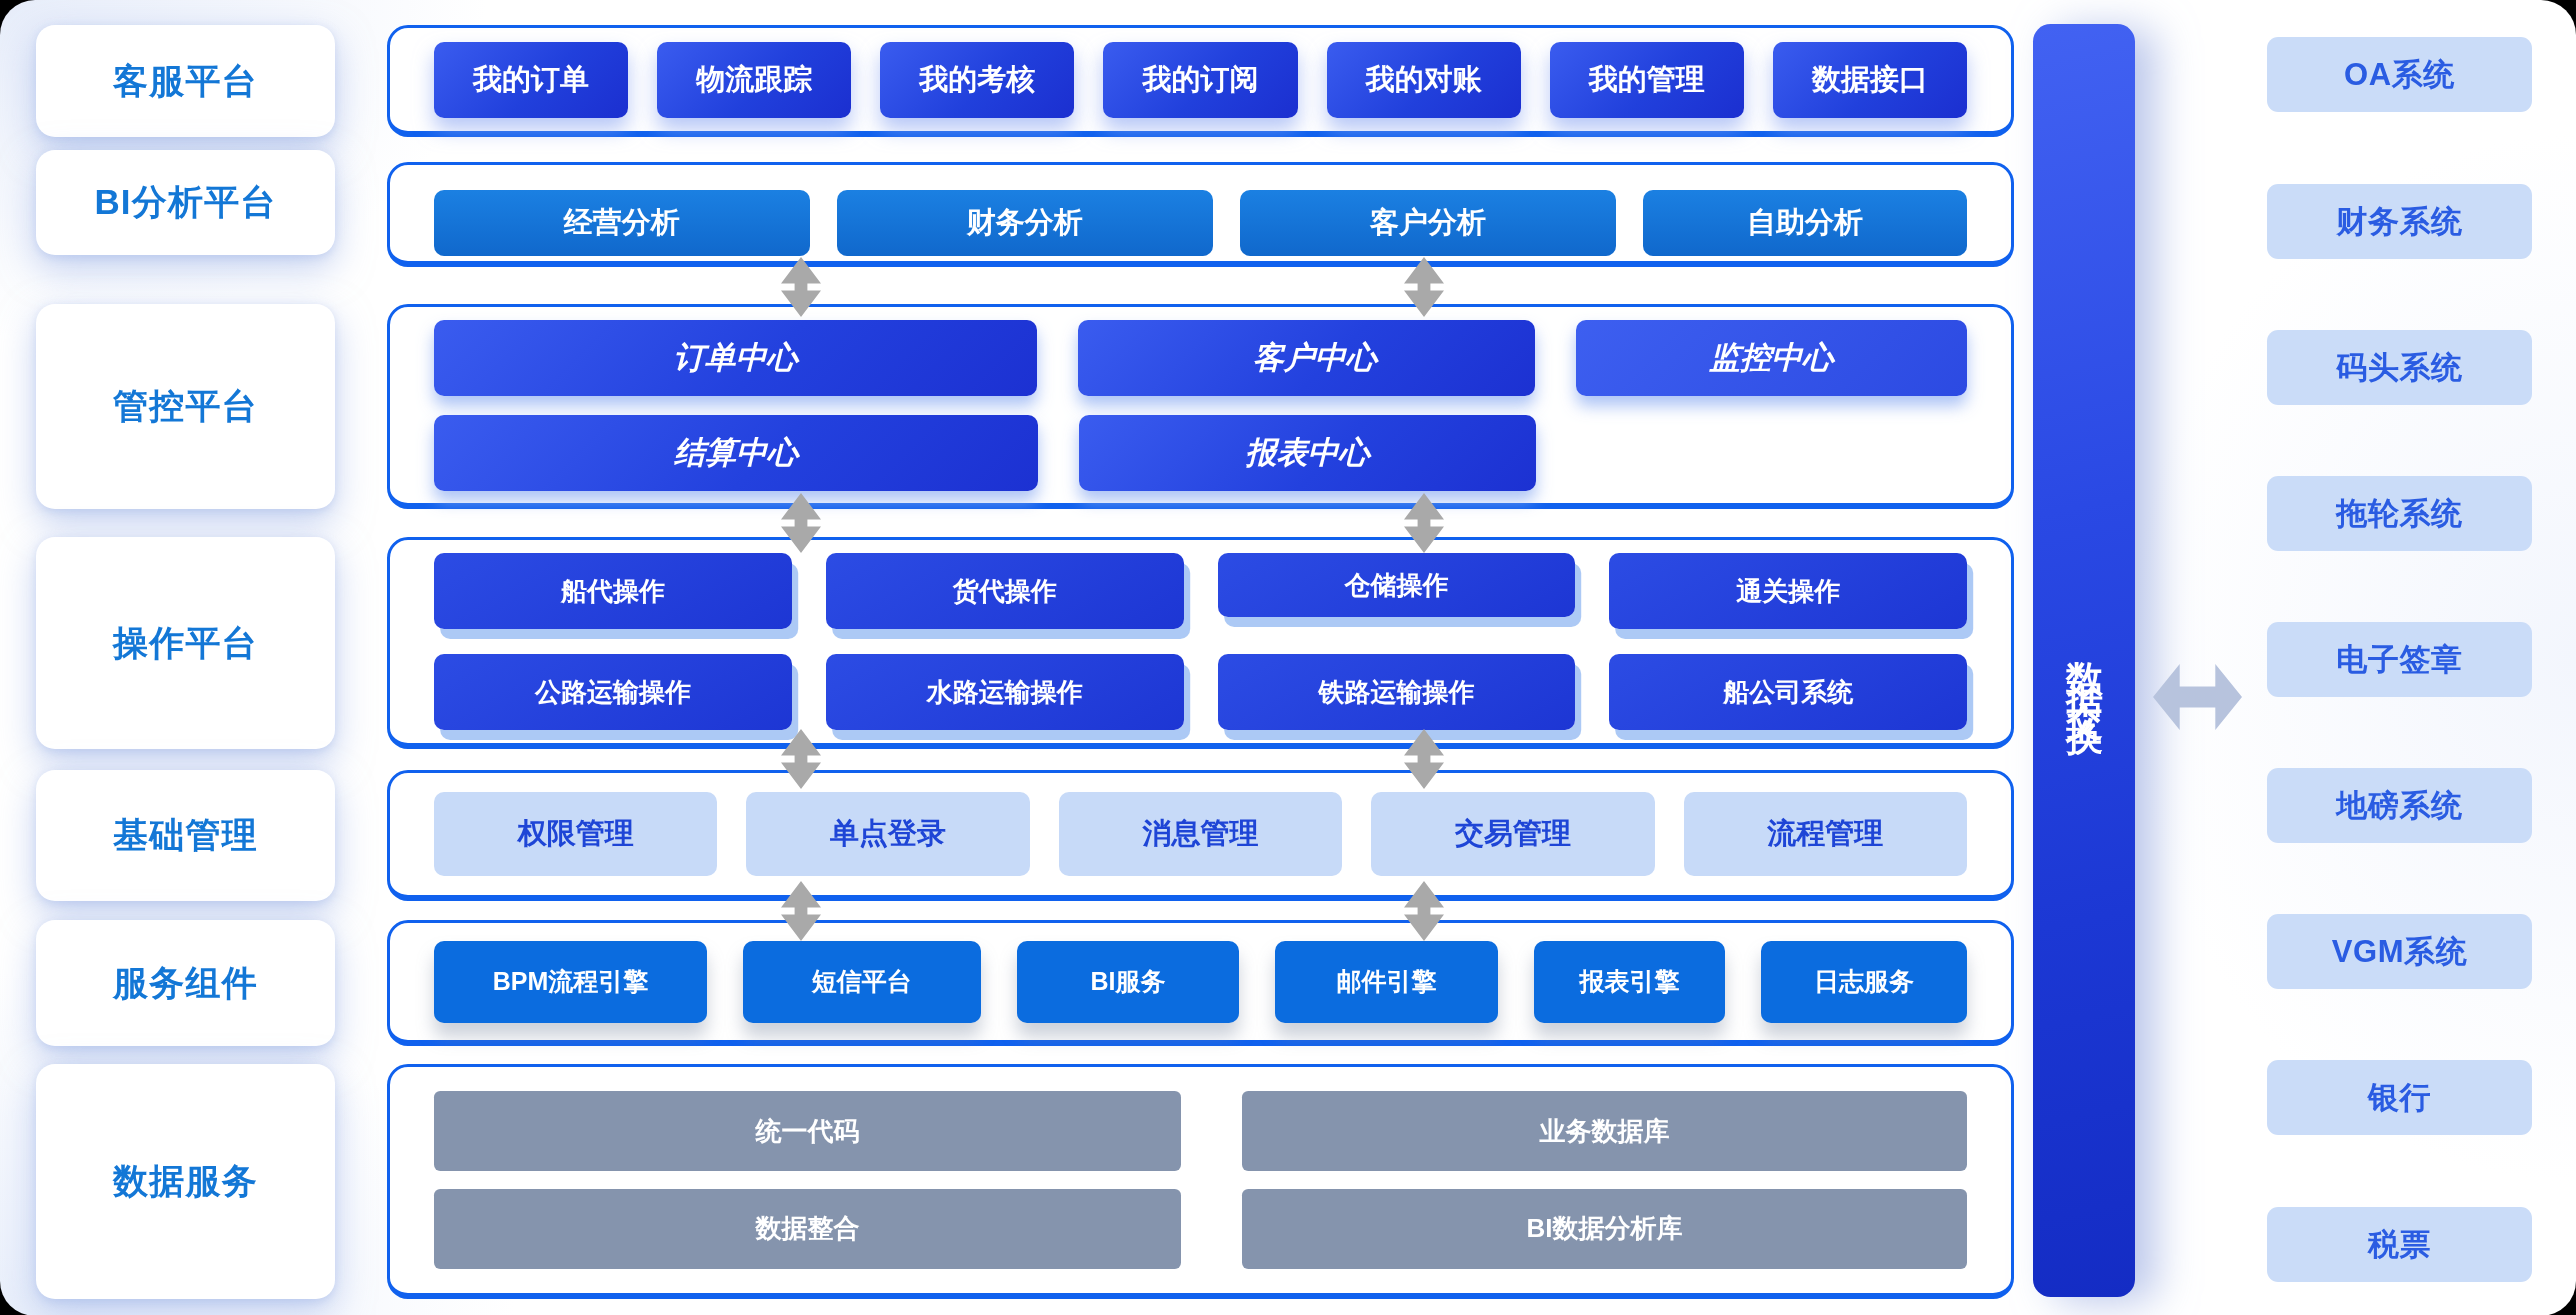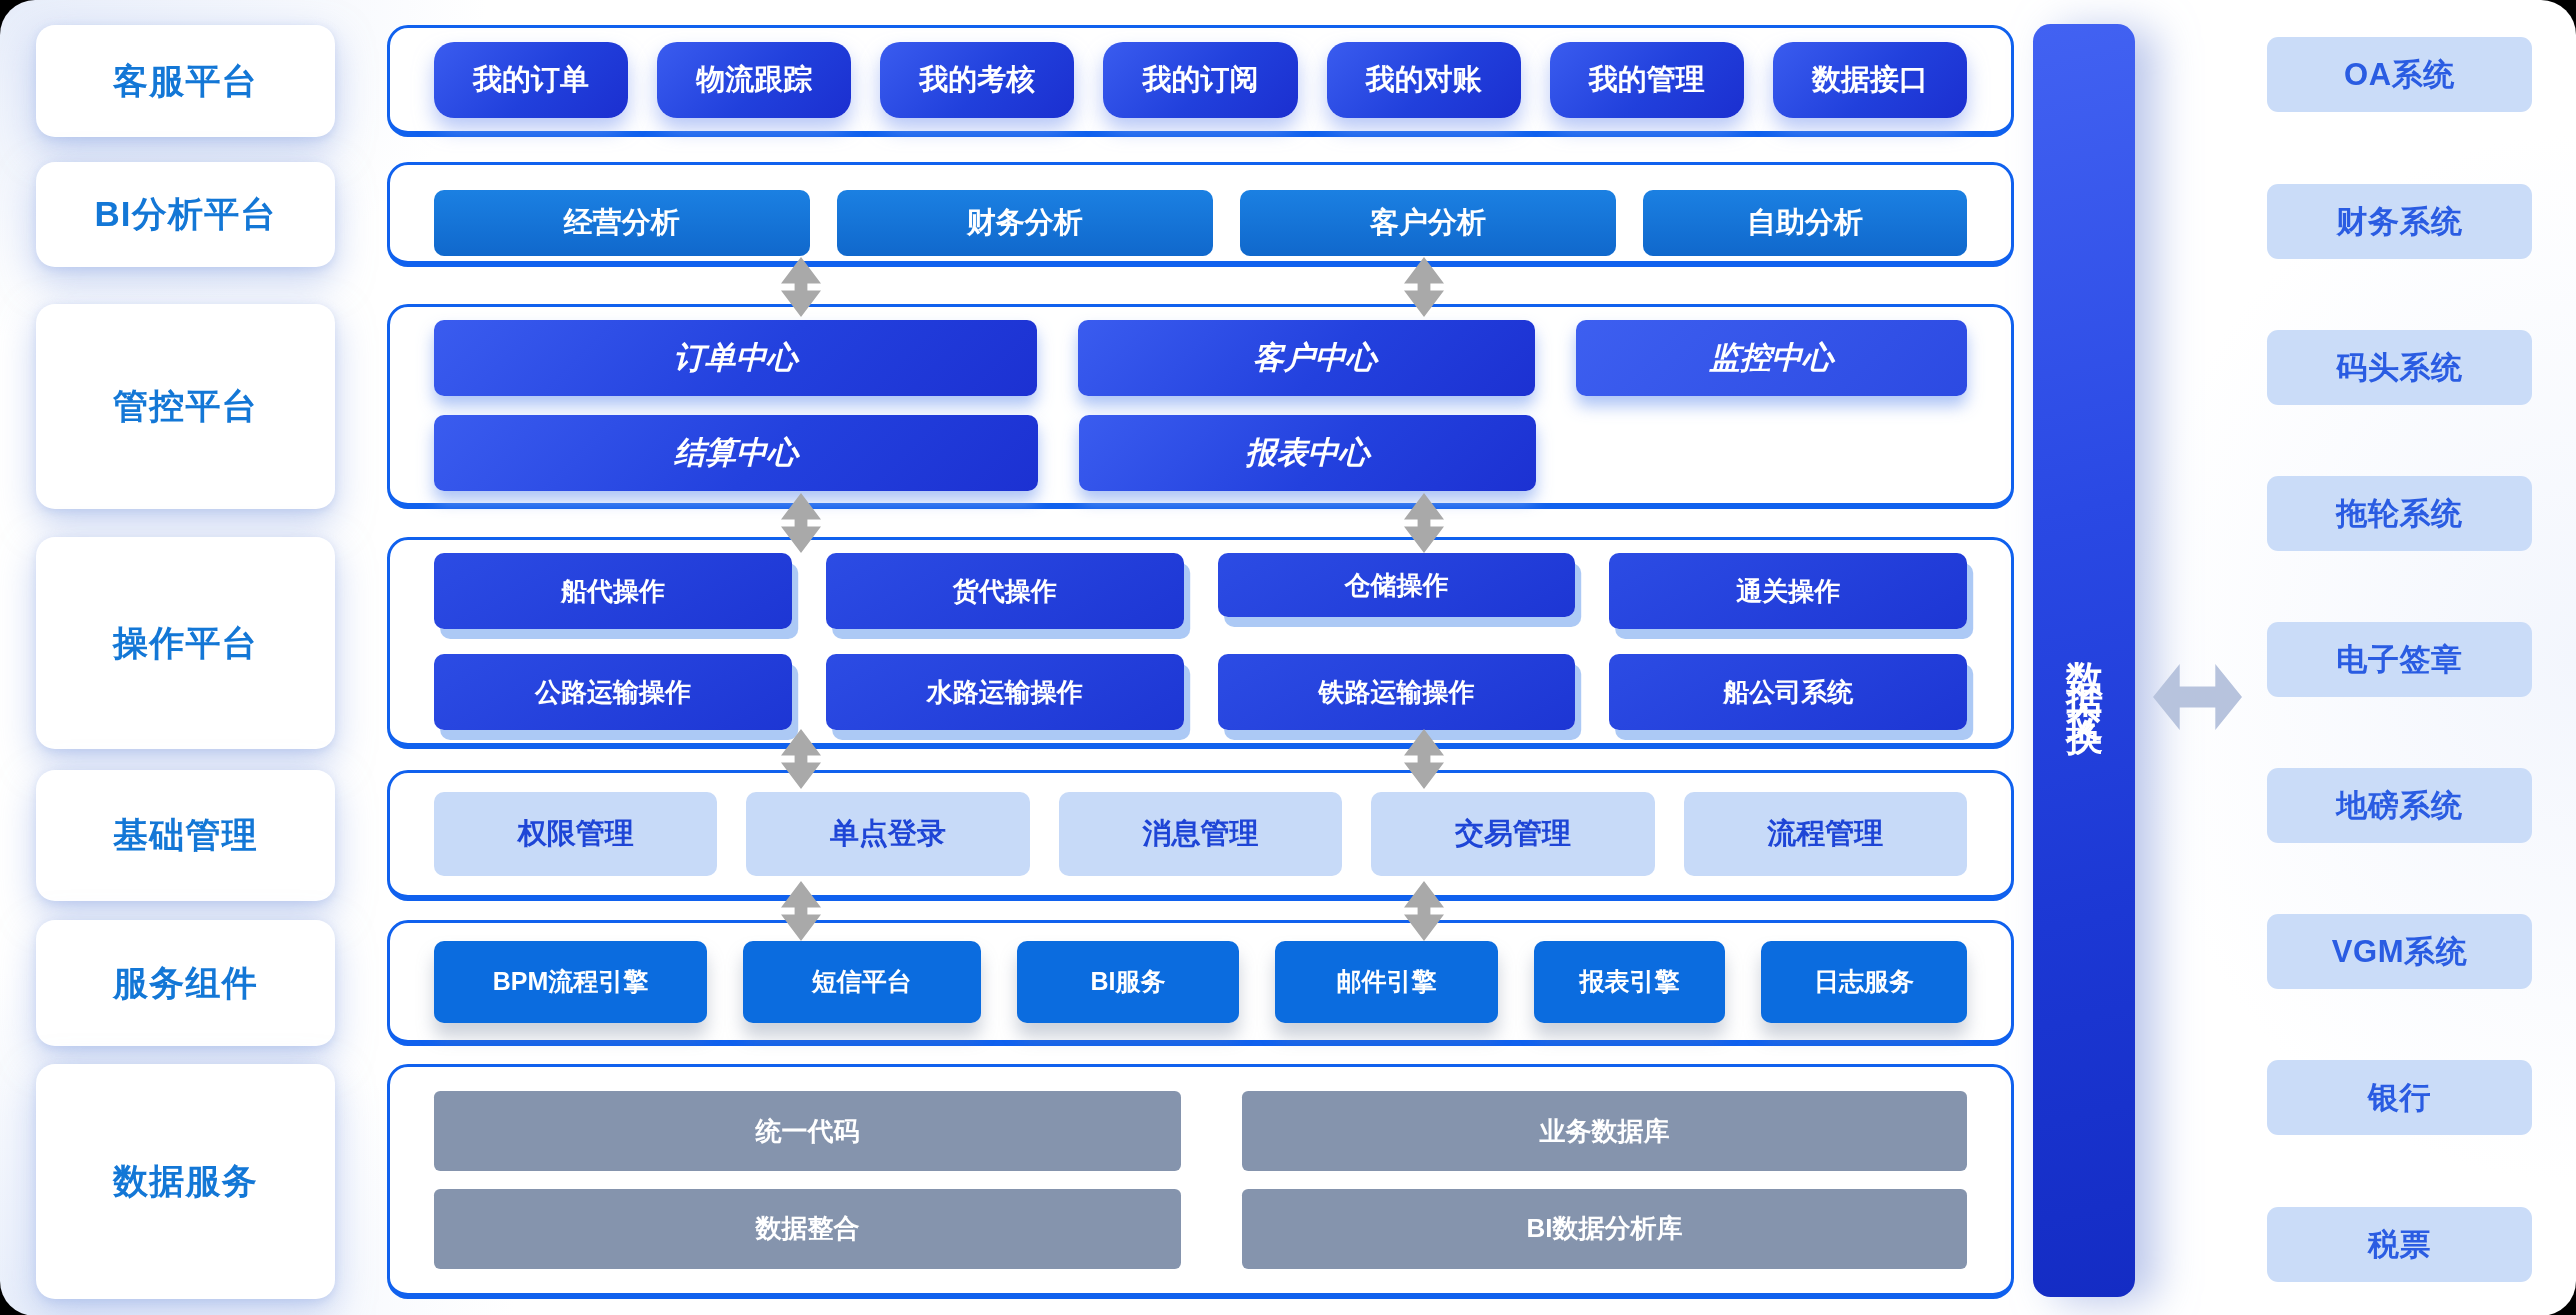--- a/index.html
+++ b/index.html
@@ -27,21 +27,20 @@
   }
   .panel.cols{flex-direction:column;justify-content:center;align-items:stretch;}
   .prow{display:flex;width:100%;}
   .btn{
     display:flex;align-items:center;justify-content:center;
     color:#ffffff;font-weight:700;border-radius:10px;white-space:nowrap;
   }
   .btn-royal{
     background:linear-gradient(135deg,#3a5cef 0%,#2140dc 55%,#1b2fd0 100%);
     box-shadow:0 11.2px 20px rgba(140,167,242,.62);
-    border-radius:20px;
   }
   .btn-royal-big{
     background:linear-gradient(135deg,#3a5cef 0%,#2341de 55%,#1c31d2 100%);
     box-shadow:0 10px 16px rgba(150,180,243,.78);
   }
   .btn-op{
     background:linear-gradient(150deg,#2c4ce4 0%,#1d36d4 100%);
     box-shadow:6.2px 10px 0.6px rgba(168,198,244,.95);
   }
   .btn-azure{background:linear-gradient(180deg,#1b80e2 0%,#1068cc 100%);margin-top:20px;}
@@ -76,21 +75,21 @@
   }
 </style>
 </head>
 <body>
 
 <div class="canvas">
 
   <div class="side-card" style="top:25px;height:112px;">
       <span class="lbl">客服平台</span>
     </div>
-  <div class="side-card" style="top:162px;height:105px;">
+  <div class="side-card" style="top:150px;height:105px;">
       <span class="lbl">BI分析平台</span>
     </div>
   <div class="side-card" style="top:304px;height:205px;">
       <span class="lbl">管控平台</span>
     </div>
   <div class="side-card" style="top:537px;height:212px;">
       <span class="lbl">操作平台</span>
     </div>
   <div class="side-card" style="top:770px;height:131px;">
       <span class="lbl">基础管理</span>

